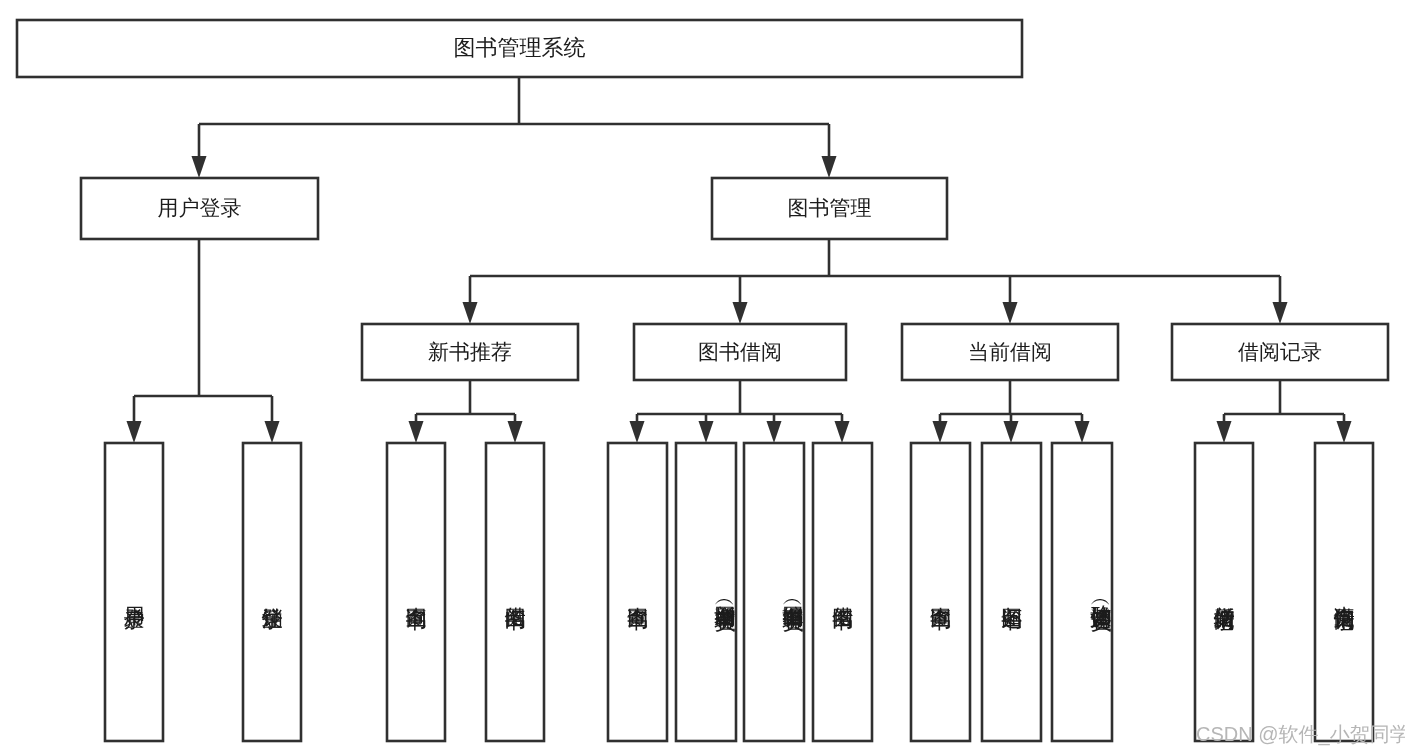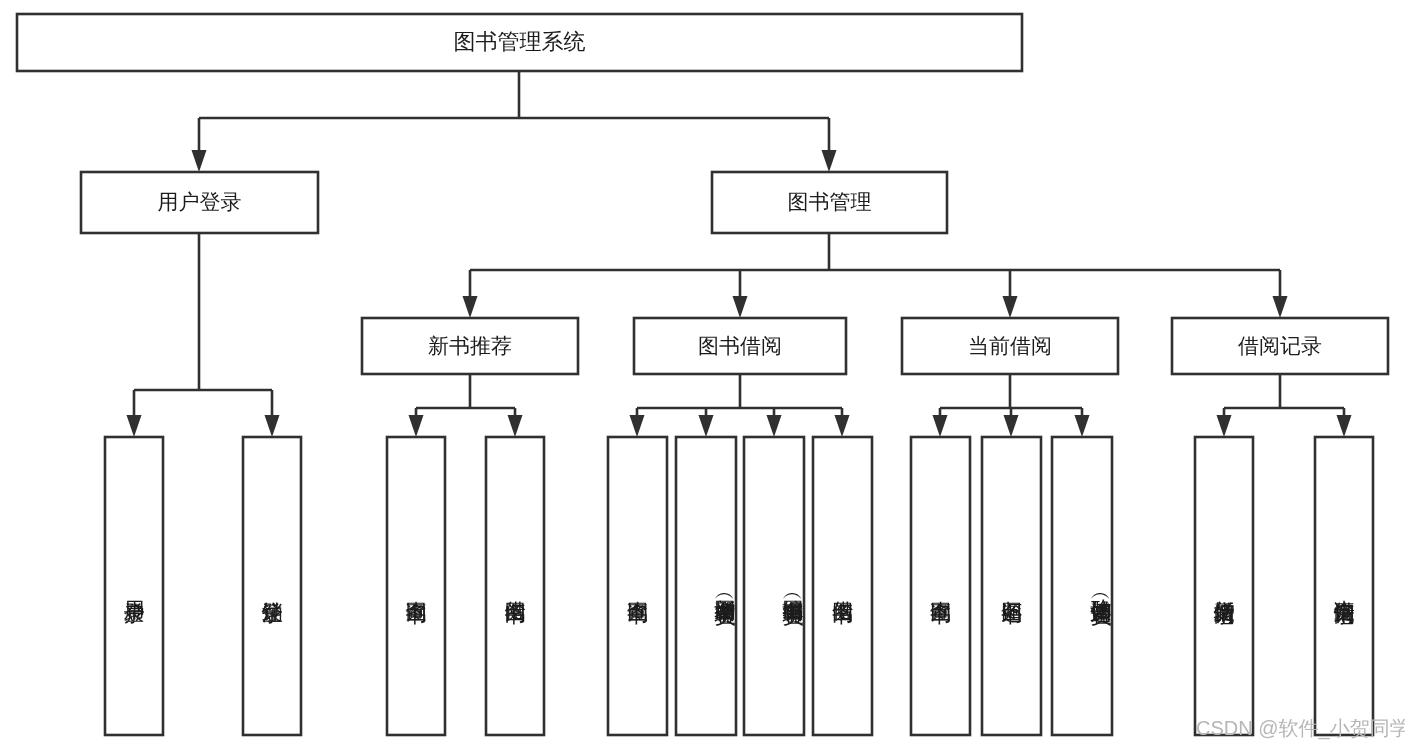--- a/index.html
+++ b/index.html
@@ -11,20 +11,21 @@
     width: 1405px;
     height: 747px;
     font-family: "Liberation Sans", "DejaVu Sans", sans-serif;
     overflow: hidden;
     position: relative;
   }
   #diagram-root {
     position: relative;
     width: 1405px;
     height: 609px;
+    margin-top: 6px;
   }
   svg.diagram-canvas {
     position: absolute;
     top: 0;
     left: 0;
     width: 1405px;
     height: 747px;
   }
   .node-box {
     fill: #ffffff;

